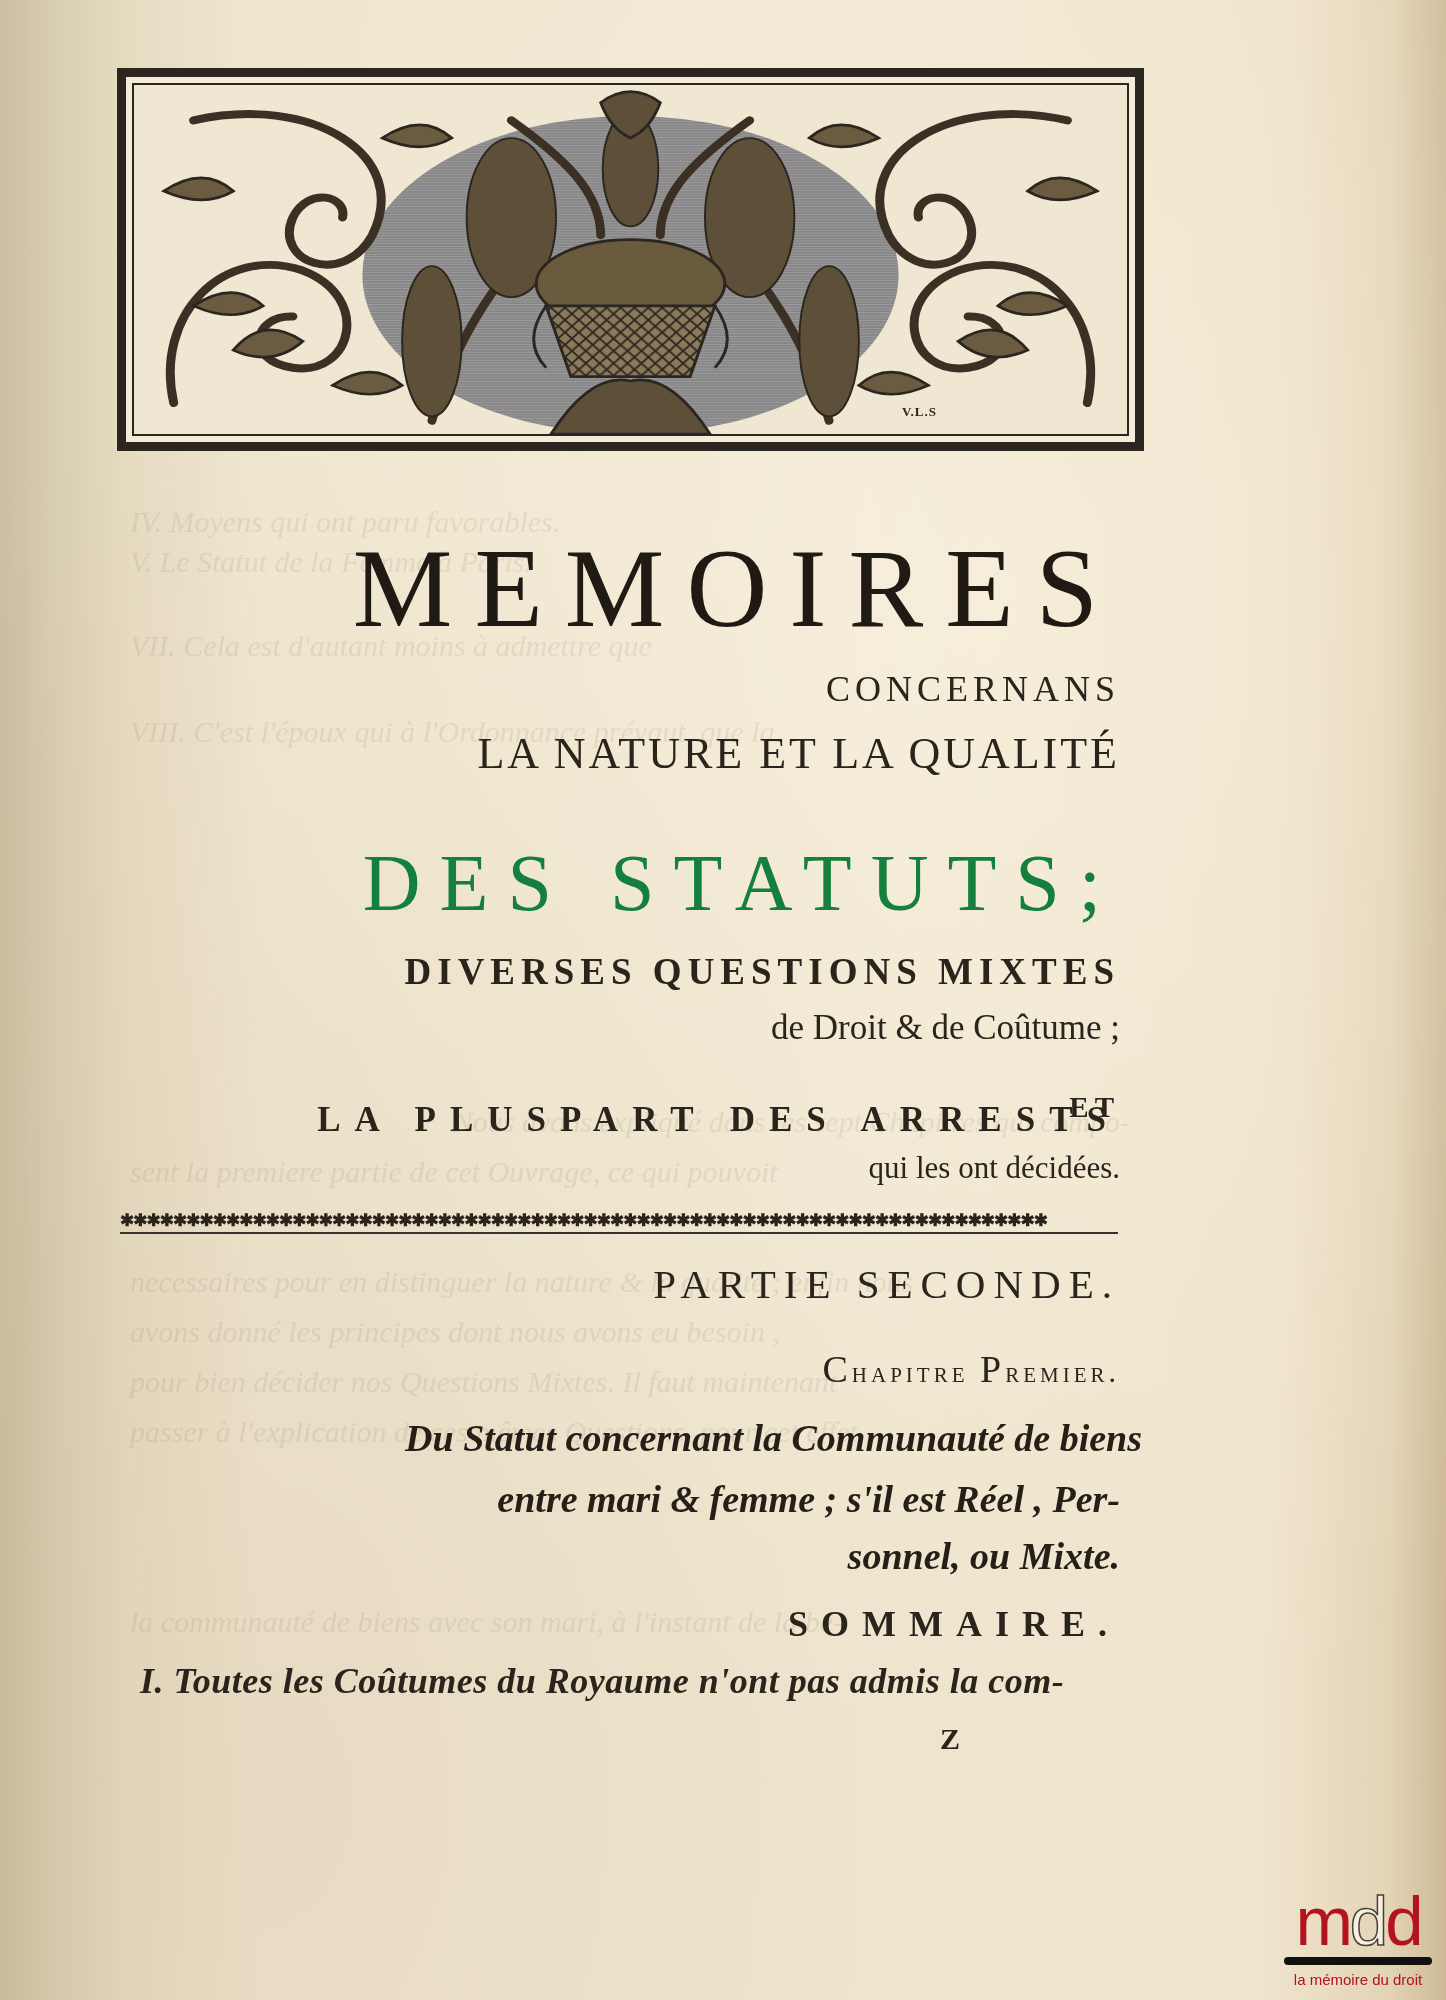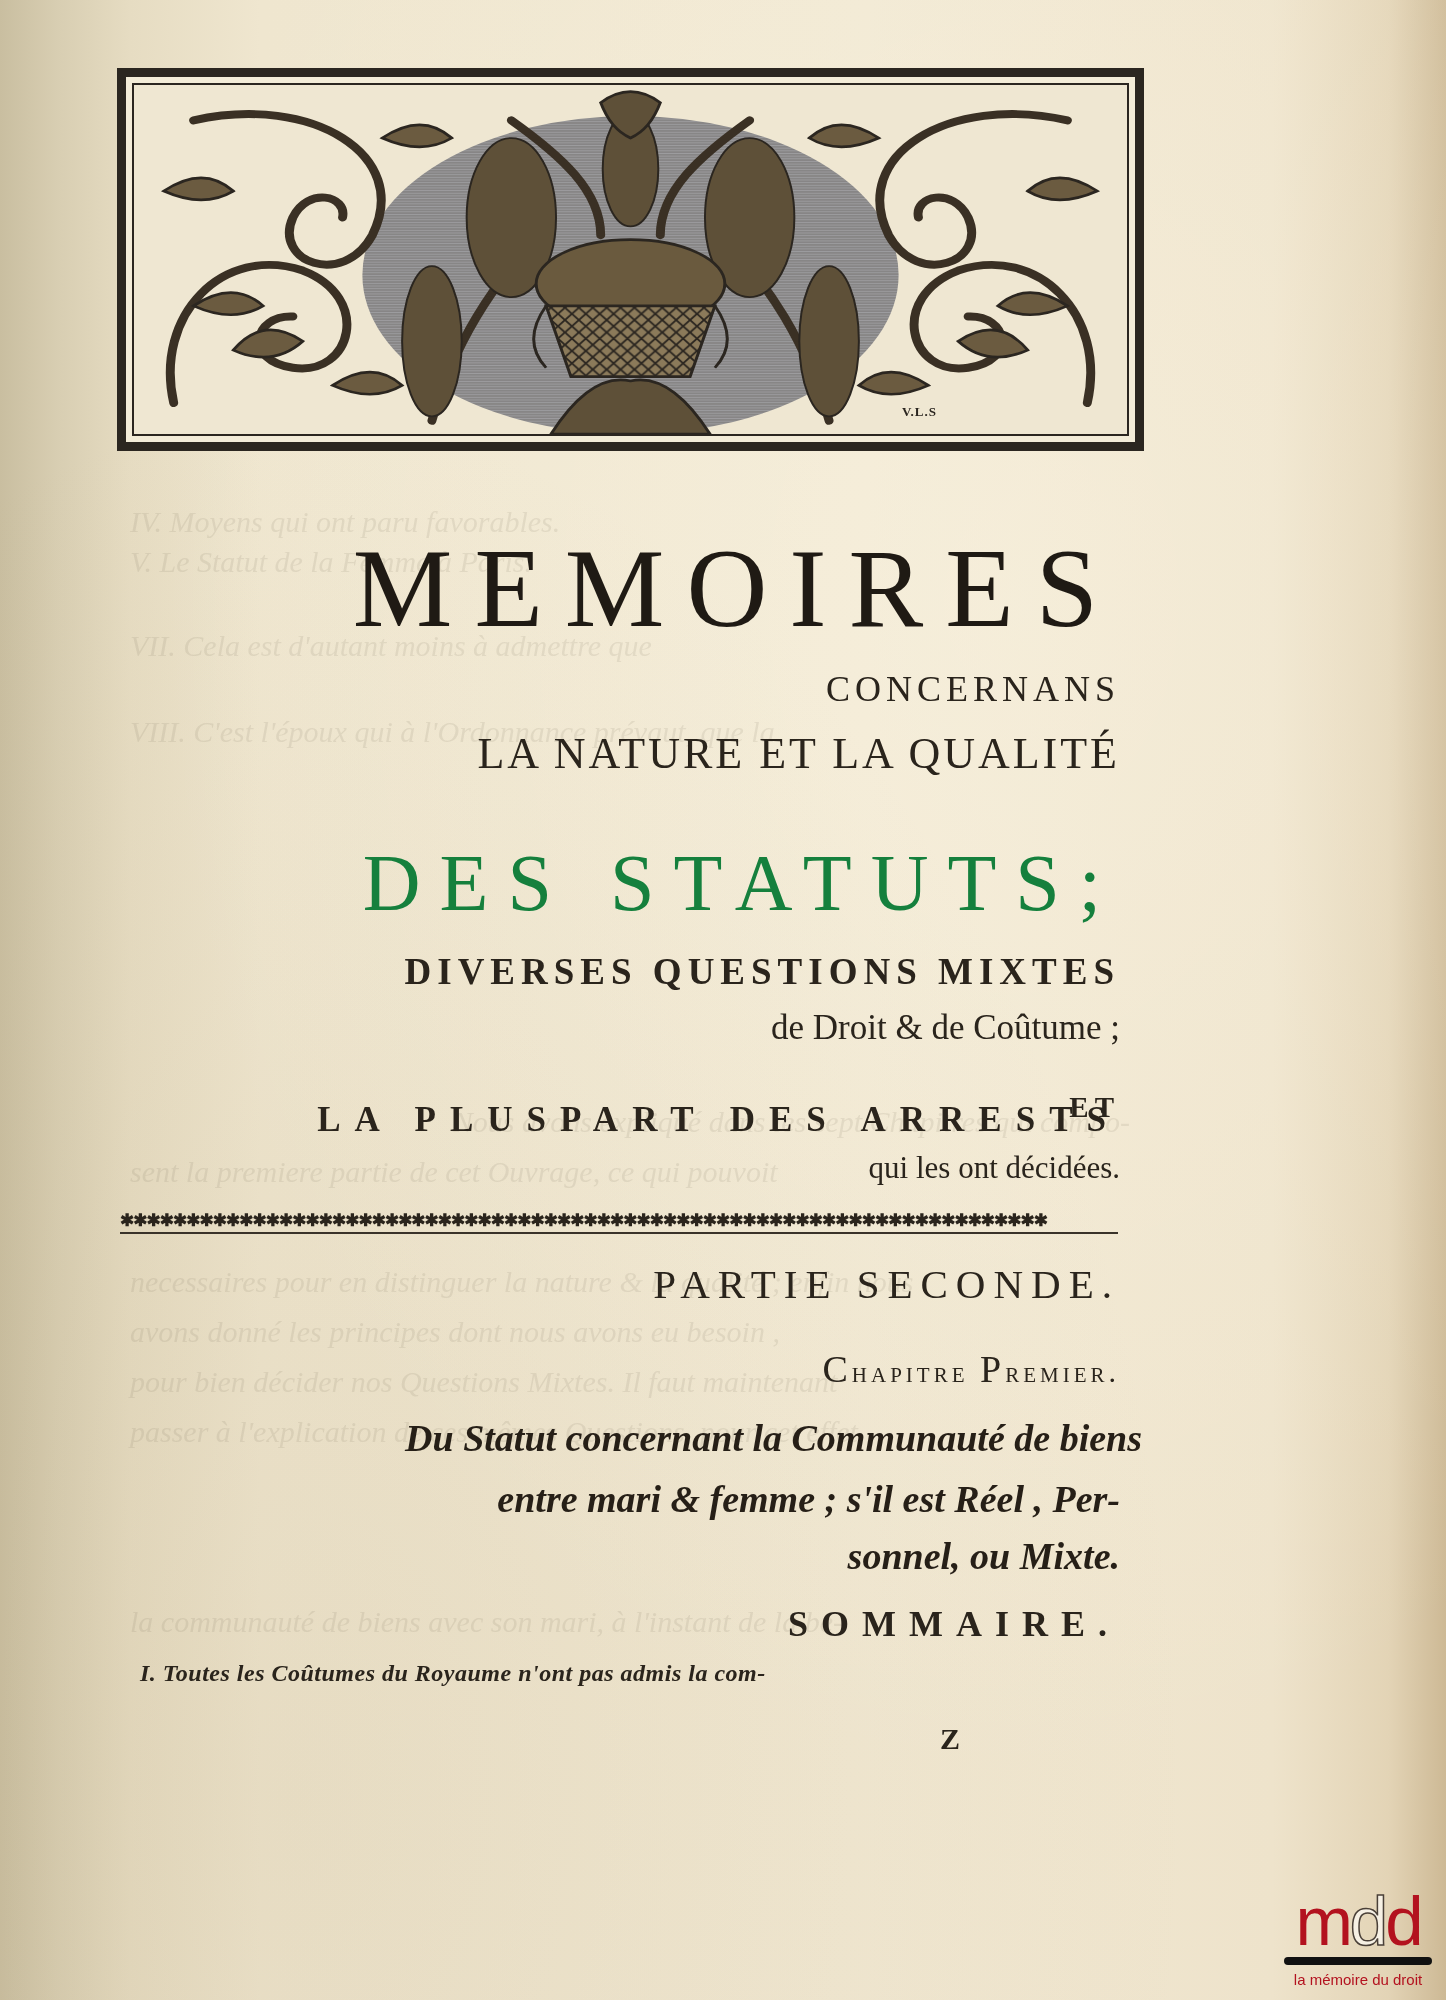--- a/index.html
+++ b/index.html
@@ -179,21 +179,21 @@
       font-size: 36px;
       letter-spacing: 13px;
       font-weight: bold;
     }
     .t-item1 {
       top: 420px;
       left: 20px !important;
       width: 985px !important;
       text-align: left !important;
       font-style: italic;
-      font-size: 24px;
+      font-size: 36px;
       font-weight: bold;
       letter-spacing: 0.5px;
     }
     .t-signature {
       top: 482px;
       left: 0;
       width: 1000px;
       text-align: left !important;
       padding-left: 820px;
       box-sizing: border-box;

